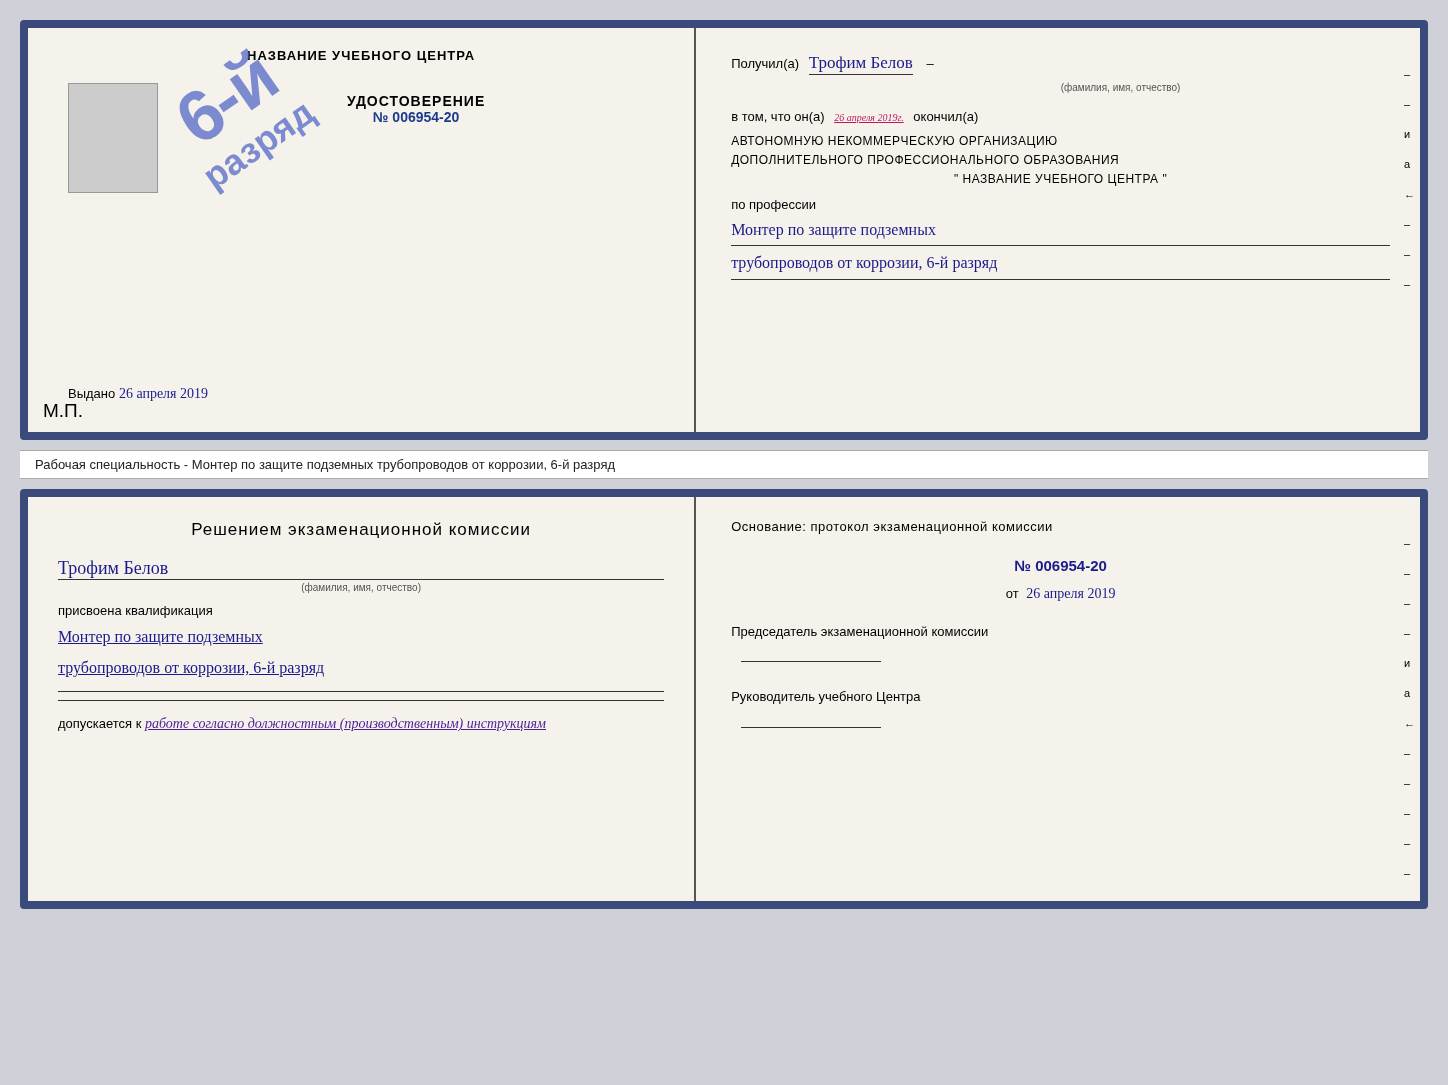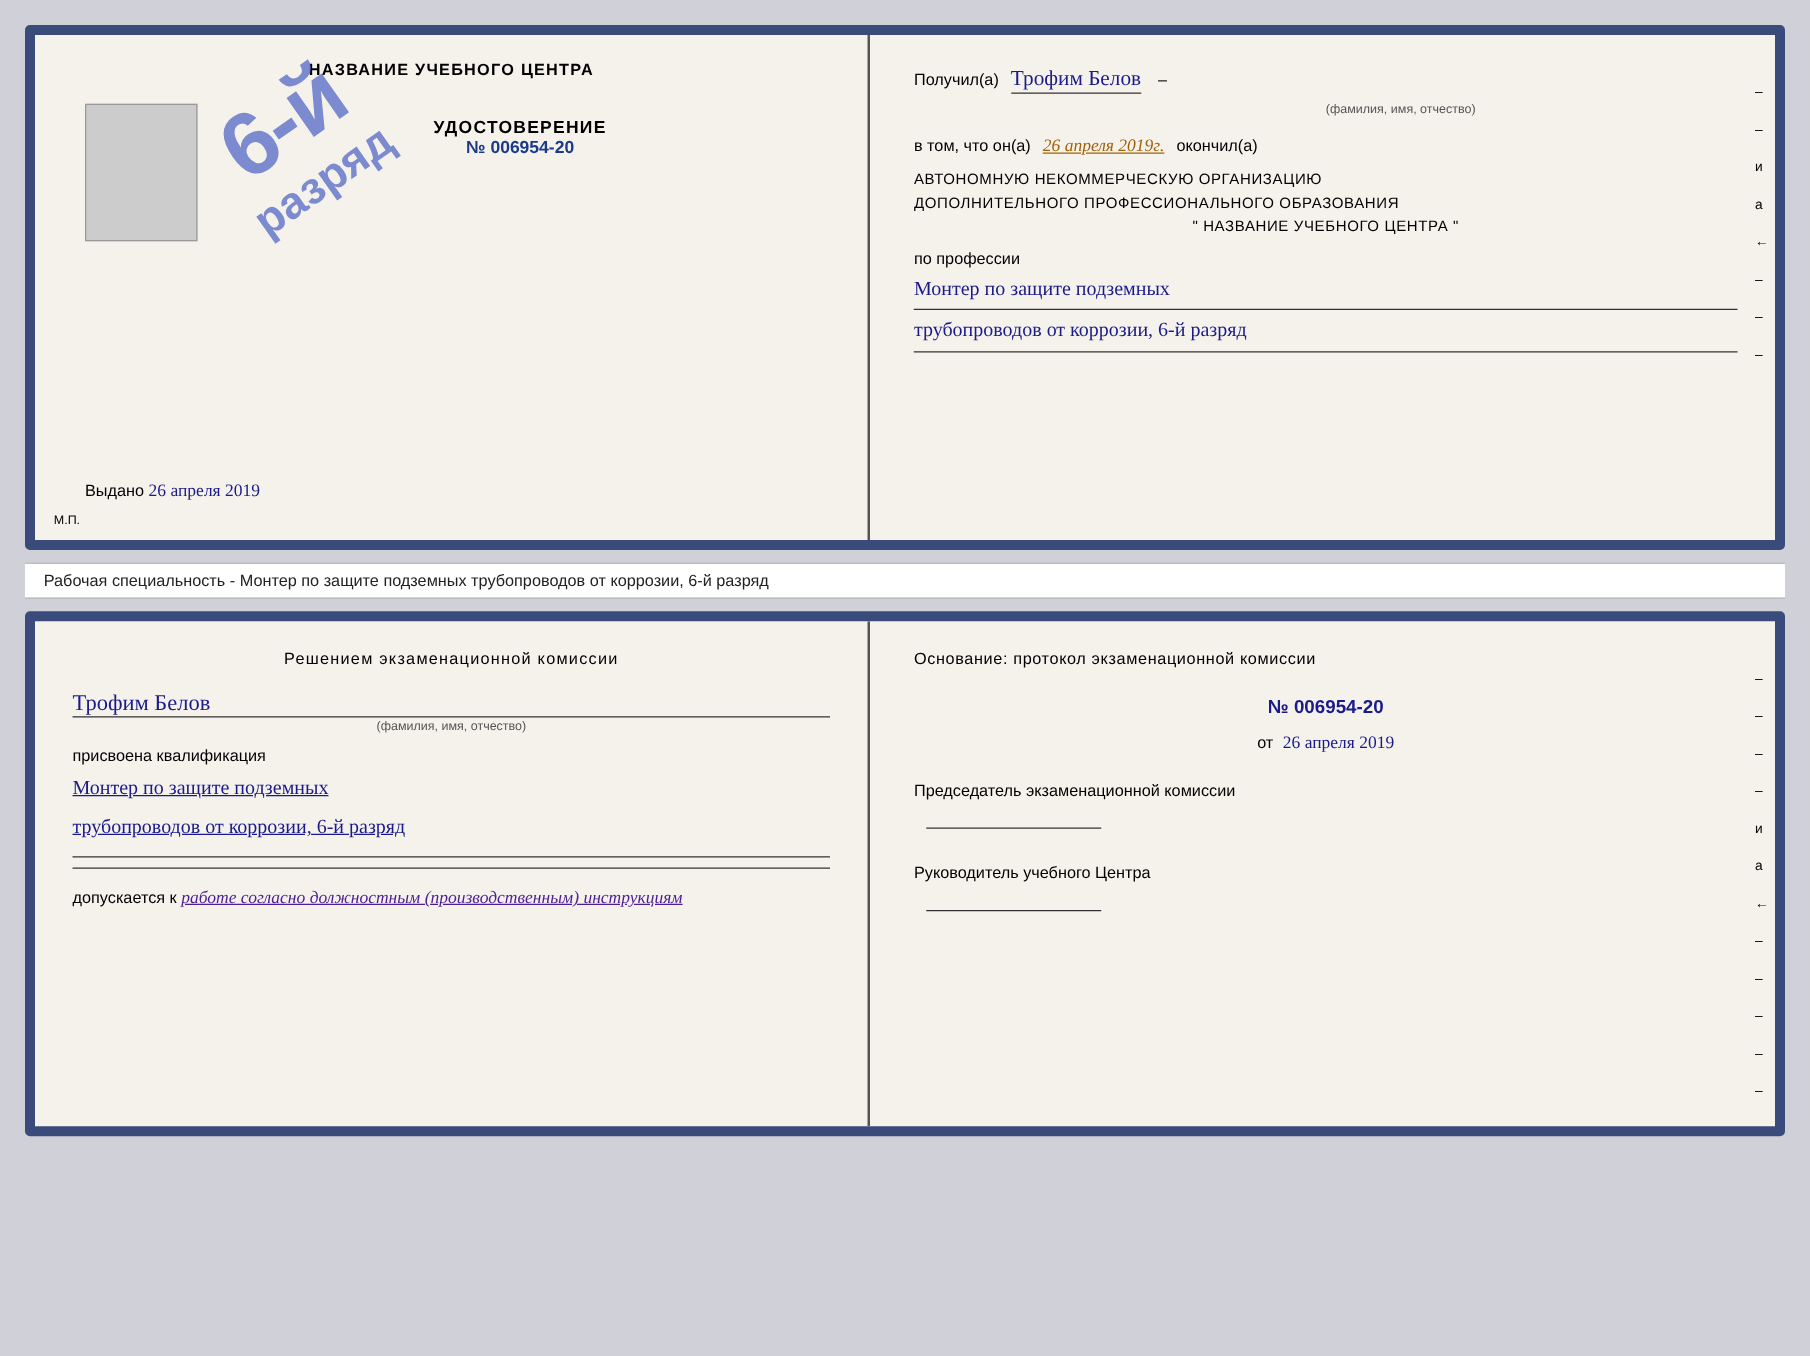--- a/index.html
+++ b/index.html
@@ -90,21 +90,21 @@
       align-self: flex-start;
       margin-left: 10px;
       margin-bottom: 10px;
     }
 
     .mp-line {
       position: absolute;
       bottom: 10px;
       left: 15px;
       font-family: Arial, sans-serif;
-      font-size: 10px;
+      font-size: 19px;
     }
 
     
     .stamp-diagonal {
       position: absolute;
       top: 30px;
       left: 60px;
       width: 300px;
       transform: rotate(-35deg);
       transform-origin: center center;
@@ -225,21 +225,21 @@
 
     .cert-bottom-right {
       width: 52%;
       padding: 20px 30px 20px 35px;
       font-family: Arial, sans-serif;
       font-size: 13px;
       position: relative;
     }
 
     .reshenieм-header {
-      font-size: 13px;
+      font-size: 17px;
       letter-spacing: 1px;
       font-weight: normal;
       text-align: center;
       margin-bottom: 15px;
       line-height: 1.5;
     }
 
     .hw-name-bottom {
       font-family: 'Segoe Script', 'Comic Sans MS', cursive;
       font-size: 18px;
@@ -380,21 +380,21 @@
       <div class="poluchil-line">
         <span>Получил(а)</span>
         <span style="font-family:'Segoe Script','Comic Sans MS',cursive; font-size:17px; color:#1a1a8a; border-bottom:1px solid #333; padding-bottom:2px; margin-left:6px;"> Трофим Белов</span>
         <span style="margin-left:10px;"> –</span>
         <br>
         <span class="small-label" style="margin-left:120px;">(фамилия, имя, отчество)</span>
       </div>
 
       <div class="vtom-line">
         <span>в том, что он(а)</span>
-        <span style="font-family:'Segoe Script','Comic Sans MS',cursive; font-size:14px; color:#a16207; font-style:italic; text-decoration:underline; margin:0 6px;"> 26 апреля 2019г.</span>
+        <span style="font-family:'Segoe Script','Comic Sans MS',cursive; font-size:10px; color:#be185d; font-style:italic; text-decoration:underline; margin:0 6px;"> 26 апреля 2019г.</span>
         <span>окончил(а)</span>
       </div>
 
       <div class="org-block">
         <div>АВТОНОМНУЮ НЕКОММЕРЧЕСКУЮ ОРГАНИЗАЦИЮ</div>
         <div>ДОПОЛНИТЕЛЬНОГО ПРОФЕССИОНАЛЬНОГО ОБРАЗОВАНИЯ</div>
         <div class="center-text">"  НАЗВАНИЕ УЧЕБНОГО ЦЕНТРА  "</div>
       </div>
 
       <div class="poprofessii">по профессии</div>

